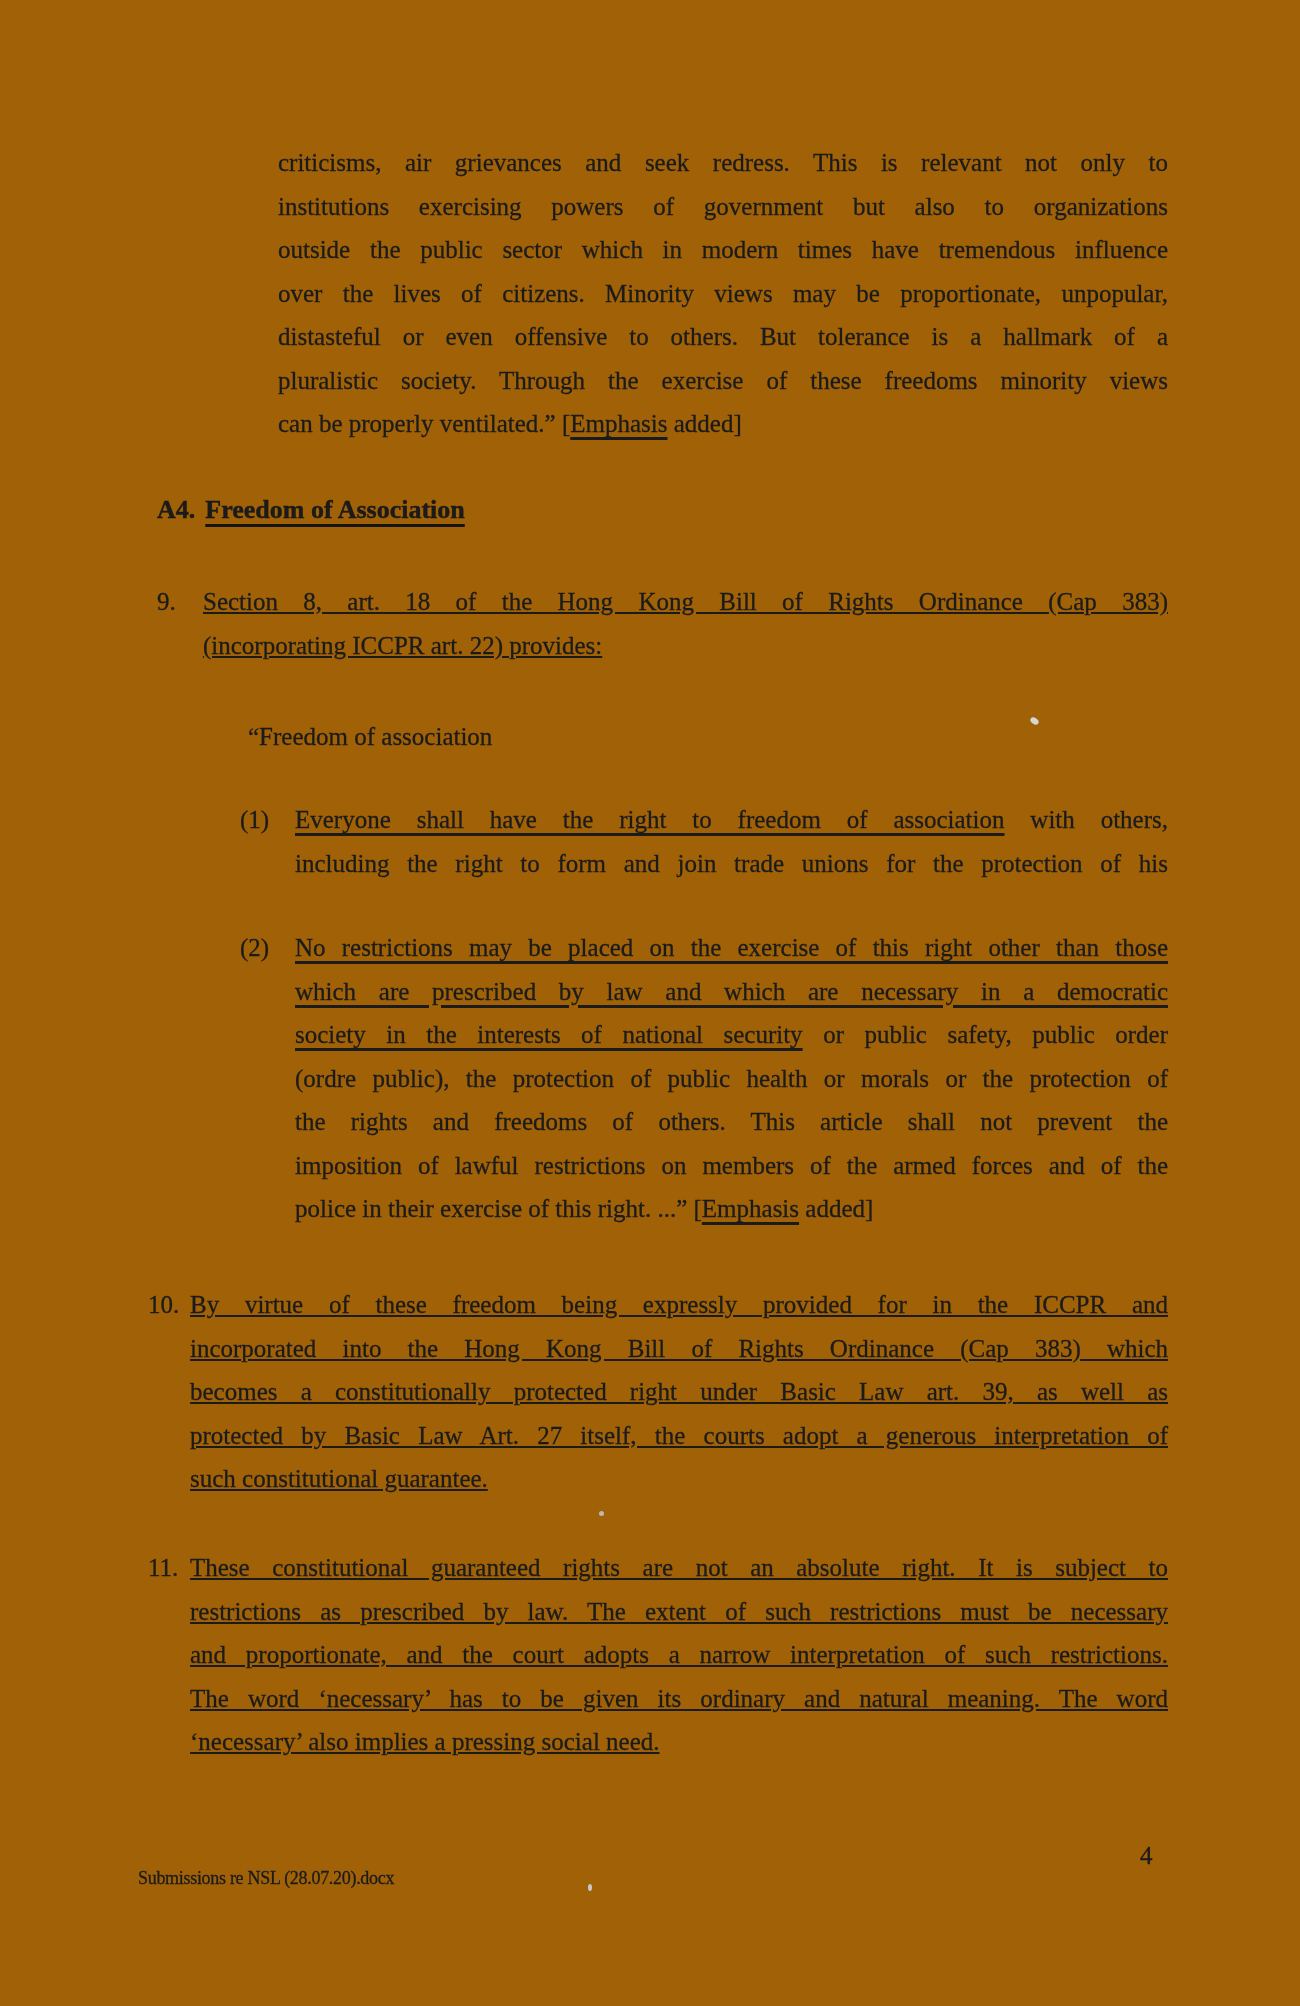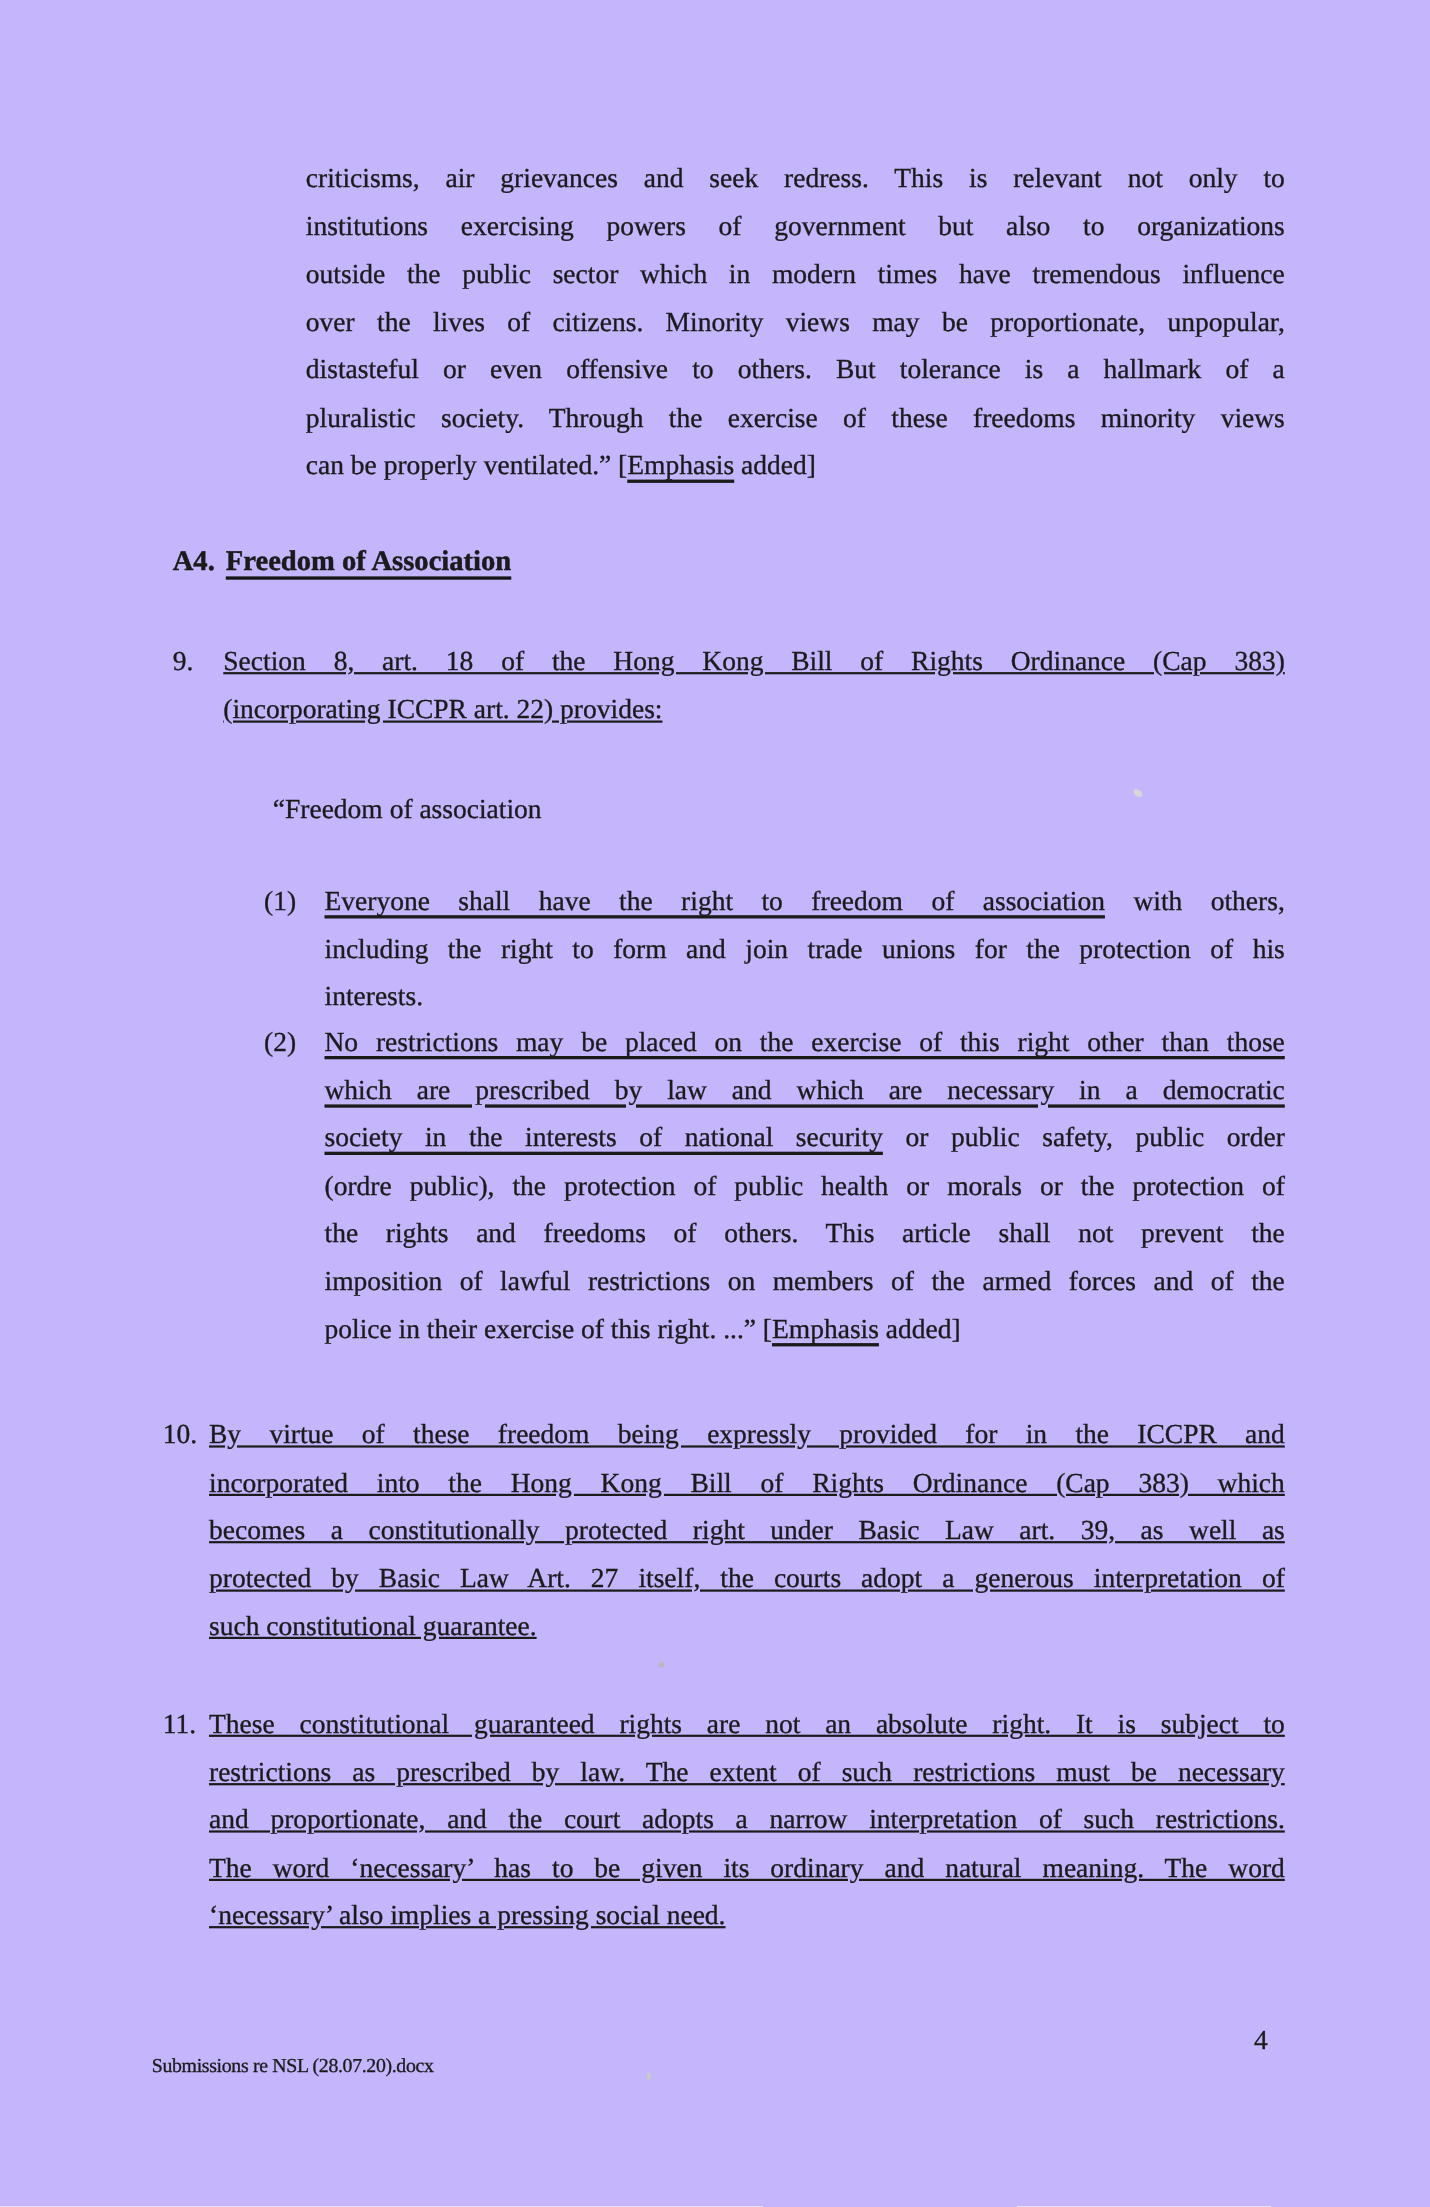--- a/index.html
+++ b/index.html
@@ -5,21 +5,21 @@
 <style>
   html,body{
     margin:0;
     padding:0;
     background:#ffffff;
   }
   .page{
     position:relative;
     width:1300px;
     height:2006px;
-    background:#c4b5fd;
+    background:#a16207;
     font-family:"Liberation Serif","DejaVu Serif",serif;
     font-size:25px;
     line-height:43.5px;
     color:#1b1b1b;
     -webkit-text-stroke:0.3px #1b1b1b;
     overflow:hidden;
   }
   .abs{position:absolute;margin:0;}
 
   
@@ -126,21 +126,20 @@
       </div>
   </section>
 
   <div class="abs qintro">“Freedom of association</div>
 
   <section class="abs item item1">
     <span class="marker">(1)</span>
     <div class="plines">
         <div class="line"><span class="u">Everyone shall have the right to freedom of association</span><span> with others,</span></div>
         <div class="line"><span>including the right to form and join trade unions for the protection of his</span></div>
-        <div class="line line-last"><span>interests.</span></div>
       </div>
   </section>
 
   <section class="abs item item2">
     <span class="marker">(2)</span>
     <div class="plines">
         <div class="line"><span class="u">No restrictions may be placed on the exercise of this right other than those</span></div>
         <div class="line"><span class="u">which are prescribed by law and which are necessary in a democratic</span></div>
         <div class="line"><span class="u">society in the interests of national security</span><span> or public safety, public order</span></div>
         <div class="line"><span>(ordre public), the protection of public health or morals or the protection of</span></div>

